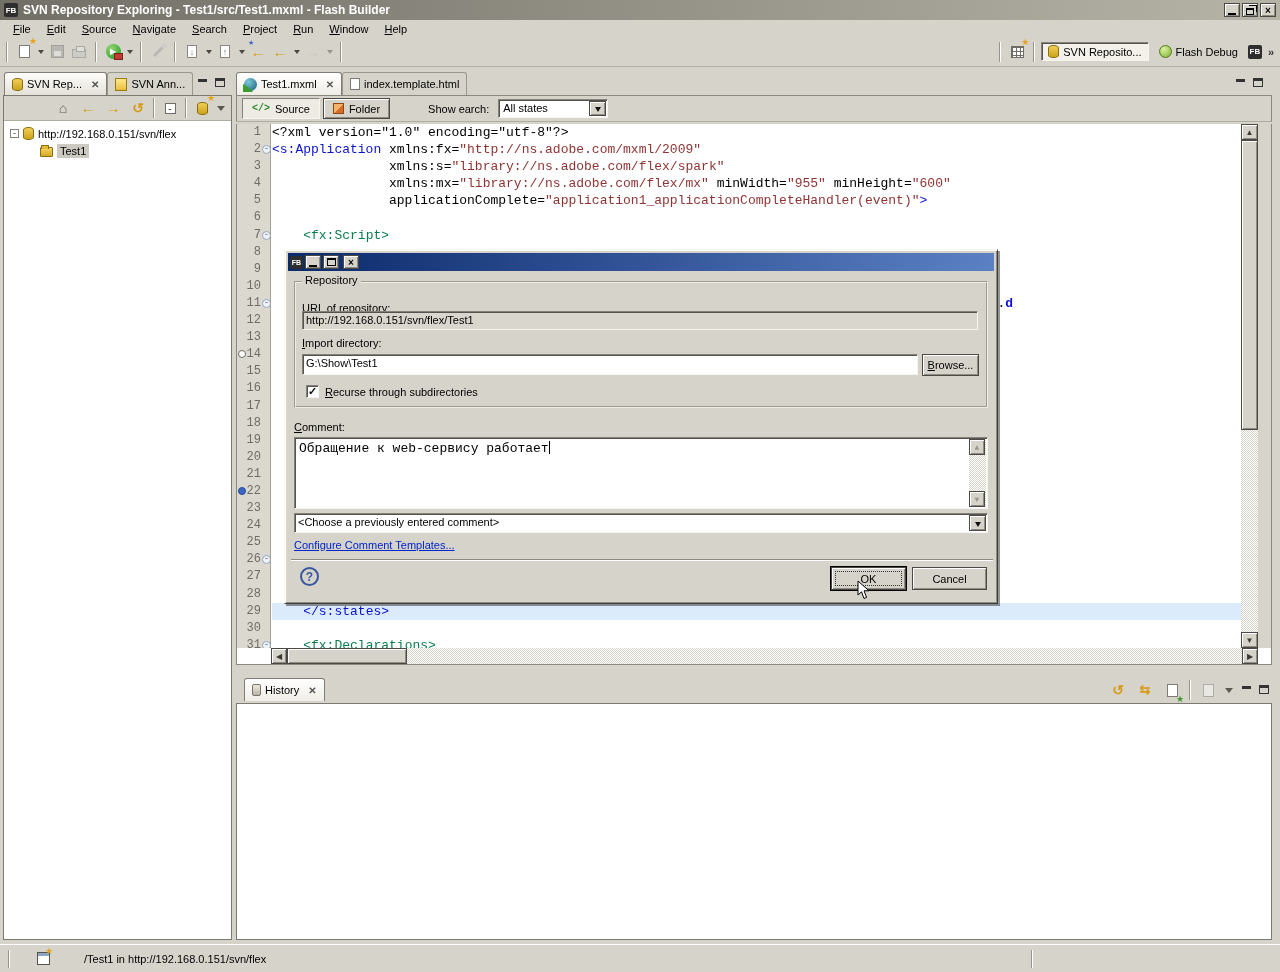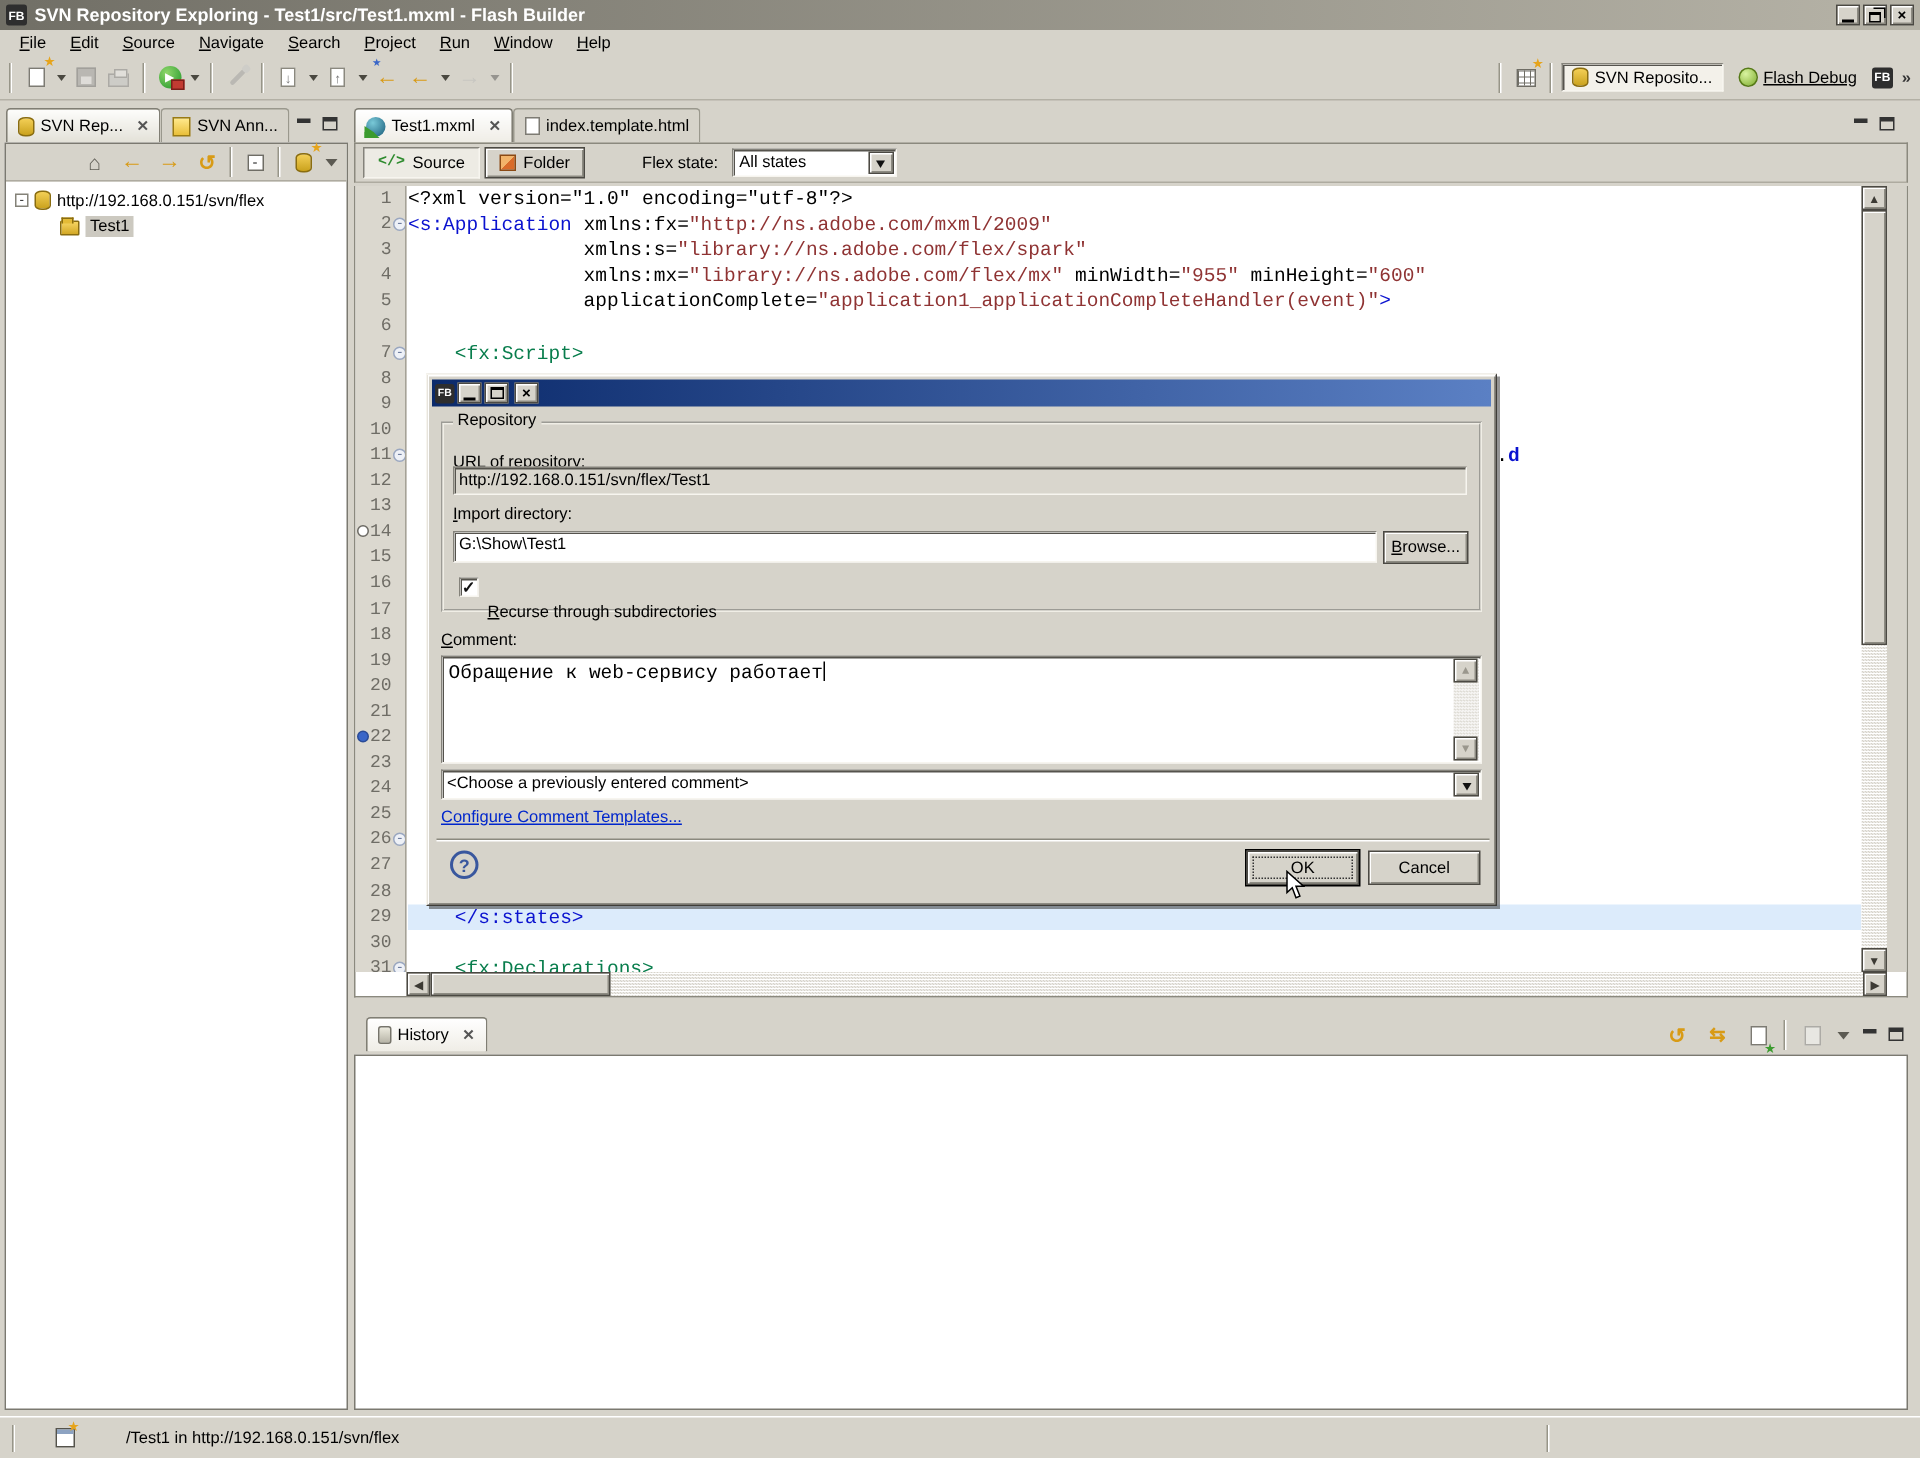--- a/index.html
+++ b/index.html
@@ -242,21 +242,21 @@
     <span class="groove-v tbsep"></span>
     <span class="tbi">
         <span class="ic ic-grid"></span>
         <span class="star" style="right:-2px;top:-3px;">★</span>
       </span>
     <span class="groove-v tbsep"></span>
     <span class="sunken" style="display:inline-flex;align-items:center;gap:4px;background:#f3f1ea;padding:2px 6px;">
       <span class="ic ic-cyl"></span>
       <span>SVN Reposito...</span>
     </span>
-    <span style="display:inline-flex;align-items:center;gap:4px;padding:2px 4px;text-decoration:underline;">
+    <span style="display:inline-flex;align-items:center;gap:4px;padding:2px 4px;">
       <span class="ic ic-bug"></span>
       <span>Flash Debug</span>
     </span>
     <span class="fbbadge">FB</span>
     <span style="font-weight:bold;color:#333;">»</span>
   </span>
 </div>
 
 <div class="abs panel" id="left-panel">
   <div id="left-tabs">
@@ -341,21 +341,21 @@
   </div>
   <div id="ed-toolbar">
     <span class="srcbtn pressed">
       <span class="ic-source">&lt;/&gt;</span>
       <span>Source</span>
     </span>
     <span class="srcbtn btn3d">
       <span class="ic-design"></span>
       <span>Folder</span>
     </span>
-    <span style="margin-left:35px;">Flex state:</span>
+    <span style="margin-left:35px;">Show earch:</span>
     <span class="sunken" style="position:relative;width:110px;height:19px;background:#fff;padding:2px 20px 0 4px;margin-left:6px;">
       <span>All states</span>
       <span class="combo-btn btn3d"></span>
     </span>
   </div>
   <div id="code-wrap">
     <div id="gutter">
         <div class="gl">1</div>
         <div class="gl">2<span class="fold">-</span></div>
         <div class="gl">3</div>
@@ -472,21 +472,21 @@
   <div class="field sunken" style="left:17px;top:104px;width:616px;height:21px;">
     <span>G:\Show\Test1</span>
   </div>
   <span class="pushbtn btn3d mnbtn" style="left:637px;top:104px;width:57px;height:22px;">
     <span class="mn"><u>B</u>rowse...</span>
   </span>
 
   <span class="cb sunken" style="left:21px;top:135px;">
       <span>✓</span>
     </span>
-  <span class="dlabel mn" style="left:40px;top:136px;margin-top:16px;"><u>R</u>ecurse through subdirectories</span>
+  <span class="dlabel mn" style="left:40px;top:136px;"><u>R</u>ecurse through subdirectories</span>
 
   <span class="dlabel mn" style="left:9px;top:171px;"><u>C</u>omment:</span>
   <div class="field sunken" id="dlg-comment" style="left:9px;top:187px;width:694px;height:72px;">
     <span>Обращение к web-сервису работает</span><span class="caret"></span>
     <span class="checker" style="position:absolute;right:1px;top:1px;bottom:1px;width:17px;">
       <span class="sb-btn btn3d" style="left:0;top:0;width:16px;height:16px;color:#9a978d;">▲</span>
       <span class="sb-btn btn3d" style="left:0;bottom:0;width:16px;height:16px;color:#9a978d;">▼</span>
     </span>
   </div>
 

